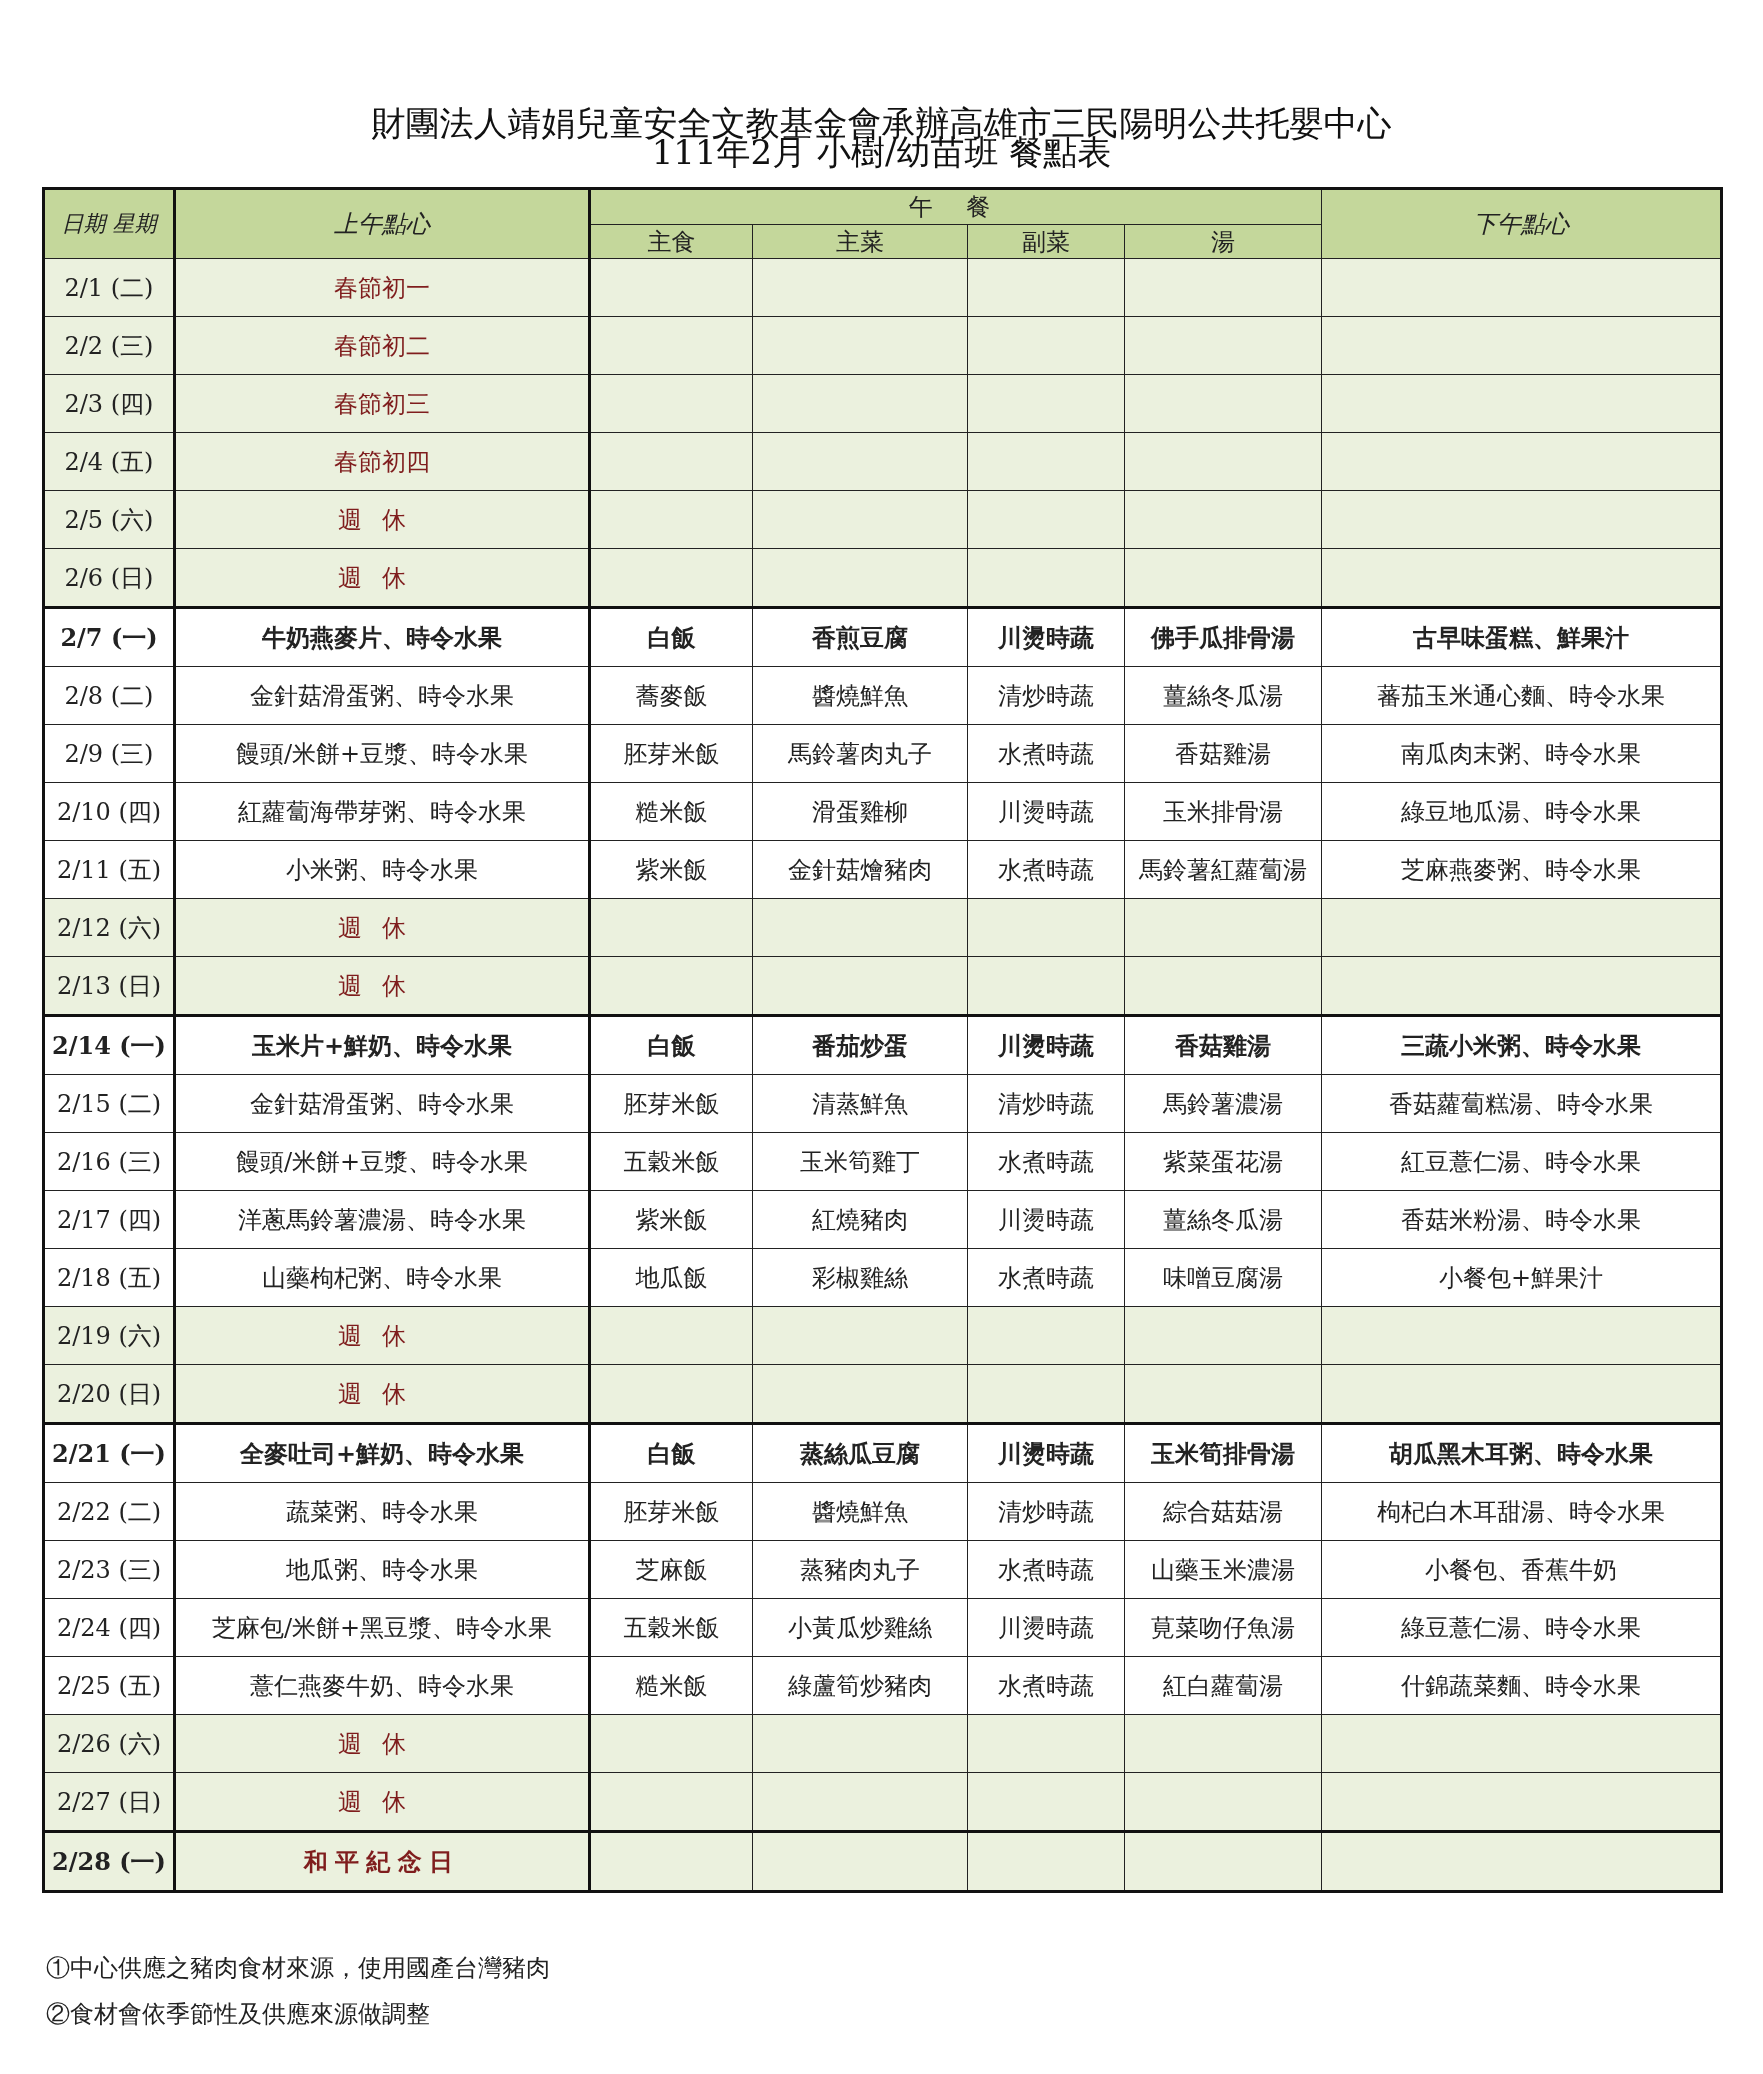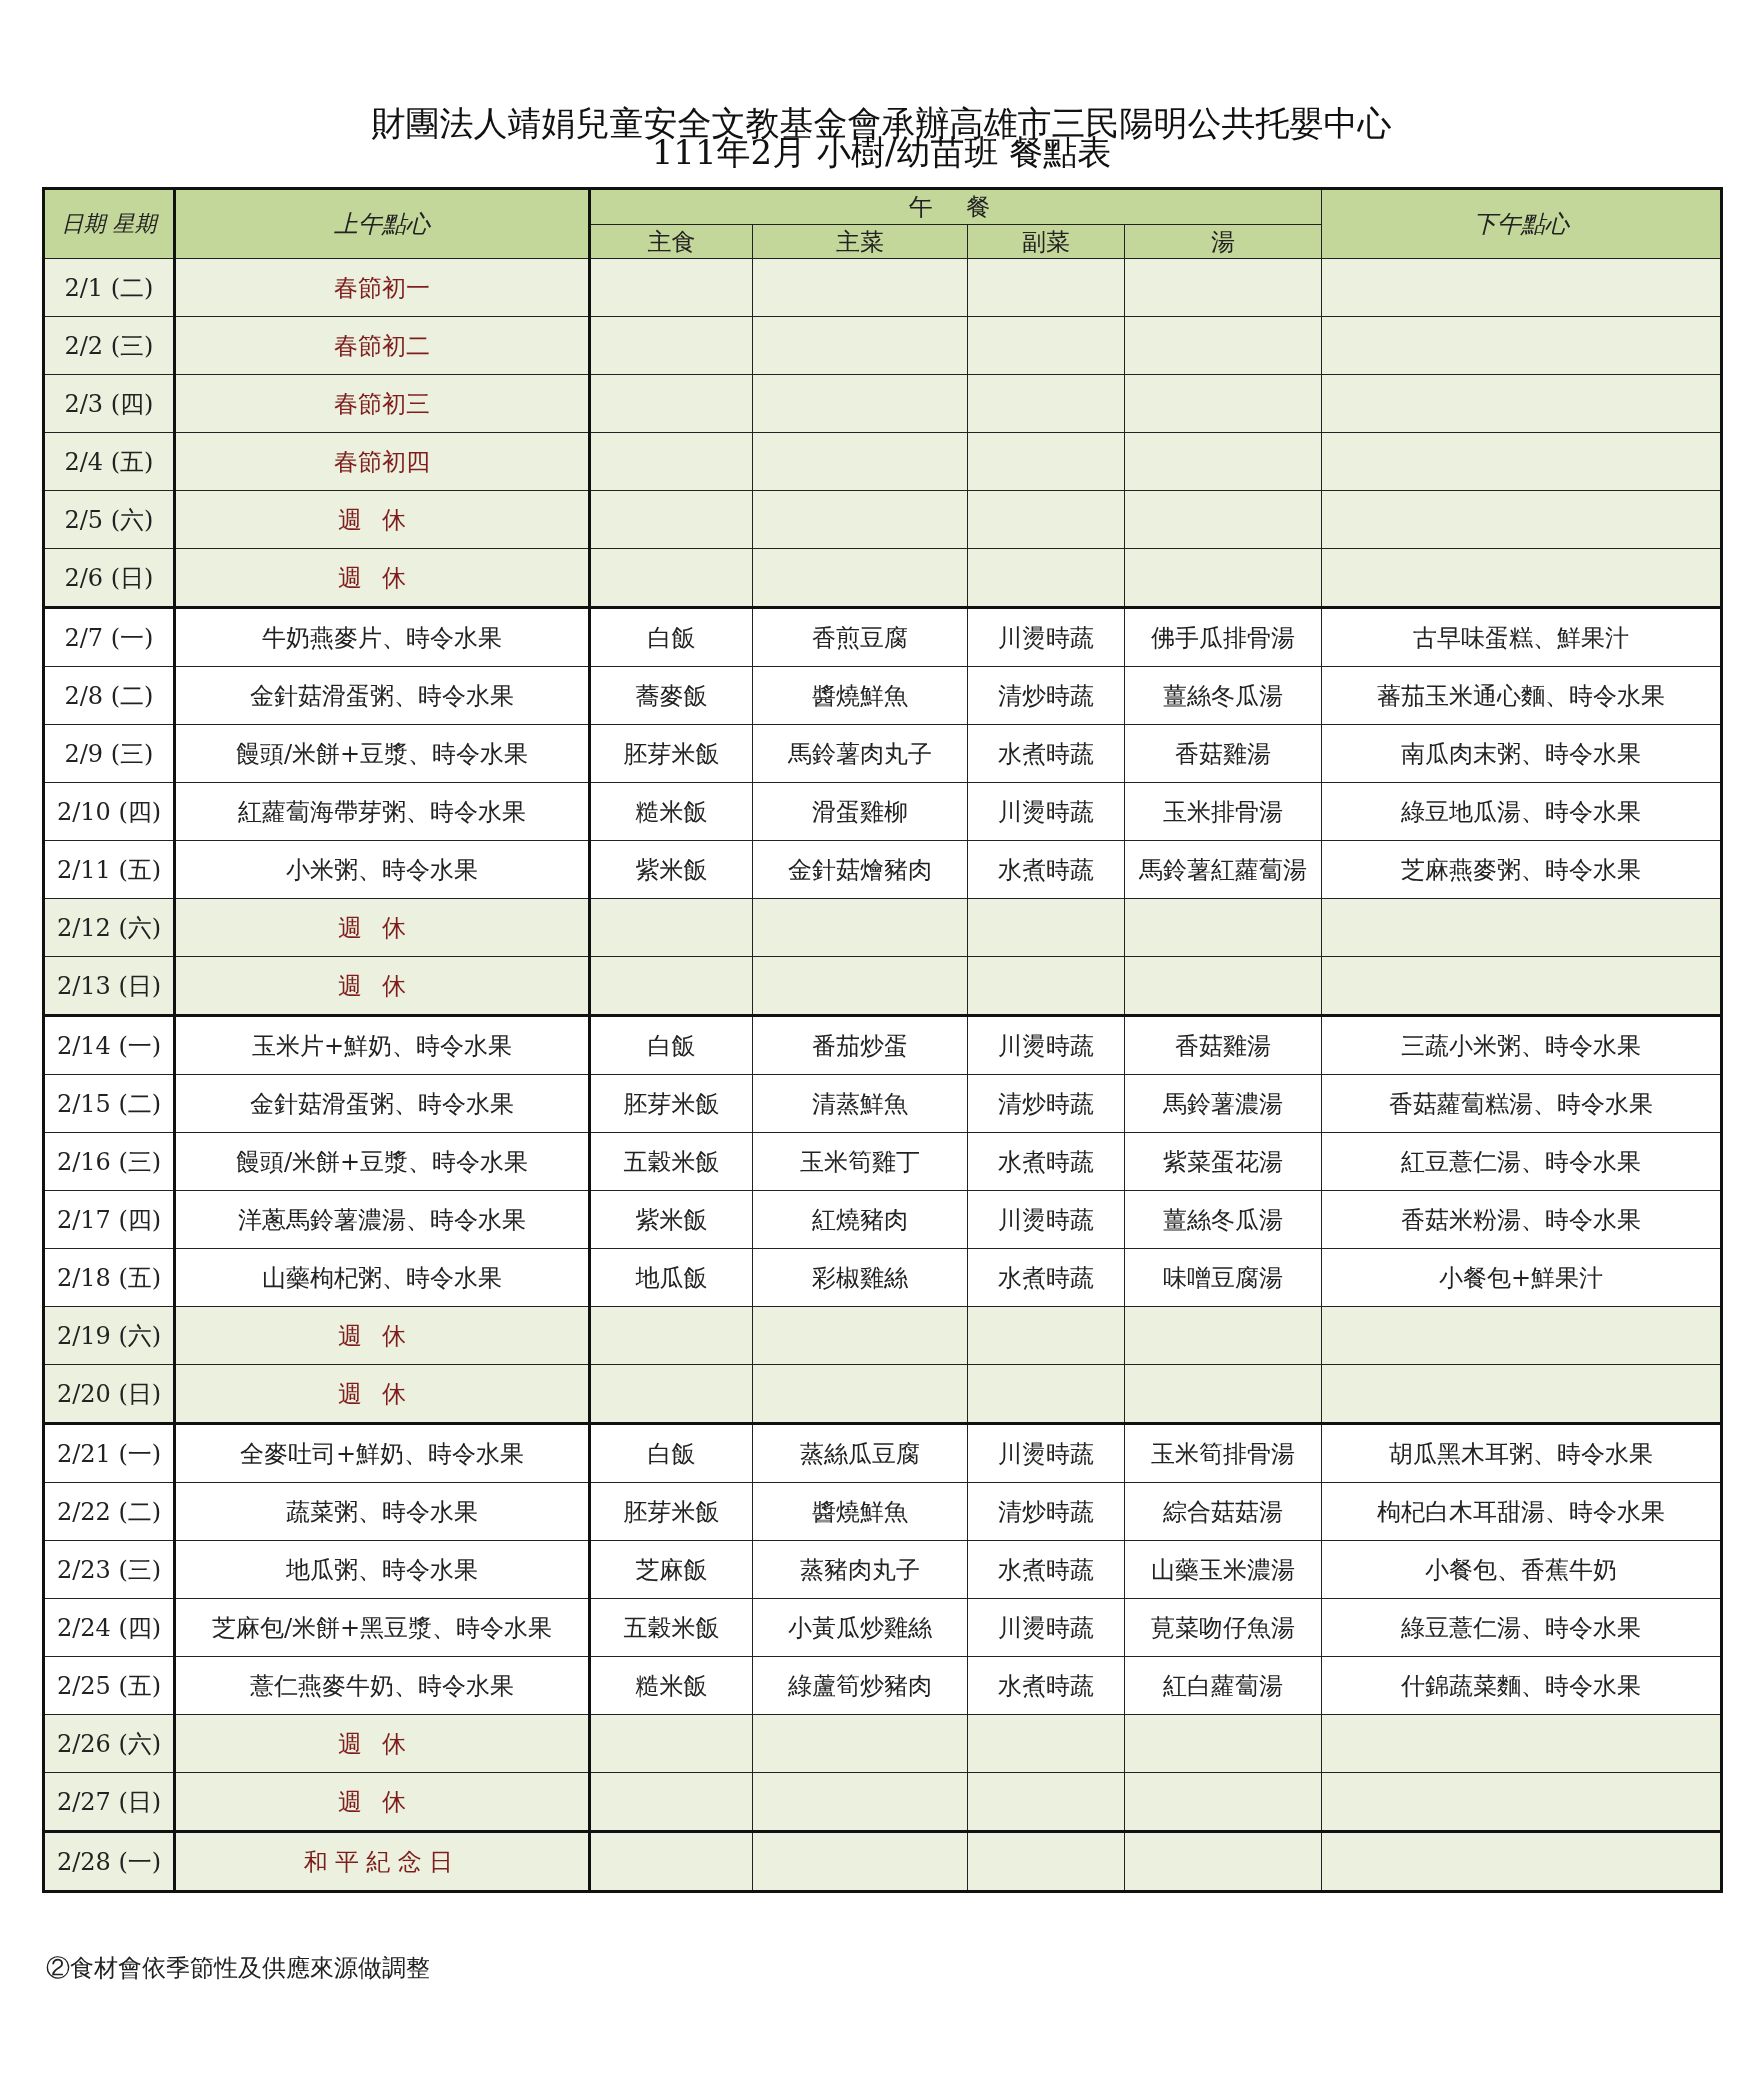--- a/index.html
+++ b/index.html
@@ -9,21 +9,21 @@
   .title.t2 { top: 130px; text-align: center; }
   table.menu { position: absolute; left: 42px; top: 187px; width: 1679px; border-collapse: collapse; table-layout: fixed; border: 3.7px solid #111; }
   table.menu td, table.menu th { border: 1.8px solid #222; text-align: center; vertical-align: middle; font-weight: normal; font-size: 24px; padding: 0; overflow: hidden; white-space: nowrap; }
   table.menu th { background: #c4d79b; color: #222; }
   th.main-h { height: 68px; font-style: italic; }
   th.lunch-h { height: 33px; font-size: 24px; letter-spacing: 13px; }
   th.sub-h { height: 31px; font-size: 20px; }
   td.date { text-align: right; padding-right: 20px; font-size: 20px; }
   tr.row td { height: 57px; background: #ffffff; }
   tr.row.off td { background: #ebf1de; }
-  tr.row.wk-start td { border-top: 3.7px solid #111; }
+  tr.row.wk-start td { border-top: 3.7px solid #111; font-weight: bold; }
   td.red { color: #7f1d1d; }
   .spaced { letter-spacing: 20px; }
   .spaced-sm { letter-spacing: 7.3px; }
   col.c-date { width: 131px; }
   col.c-am { width: 415px; }
   col.c-staple { width: 163px; }
   col.c-main { width: 215px; }
   col.c-side { width: 157px; }
   col.c-soup { width: 197px; }
   col.c-pm { width: 400px; }
@@ -311,15 +311,16 @@
         <td class="thick-l"></td>
         <td></td>
         <td></td>
         <td></td>
         <td></td>
       </tr>
     </tbody>
 </table>
 
 <div class="notes">
+  <div>①中心供應之豬肉食材來源，使用國產台灣豬肉</div>
   <div>②食材會依季節性及供應來源做調整</div>
 </div>
 
 
 </body></html>

